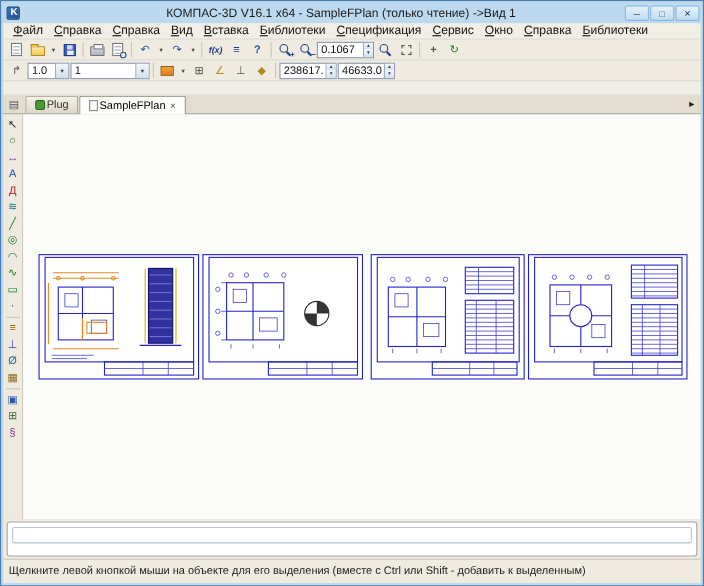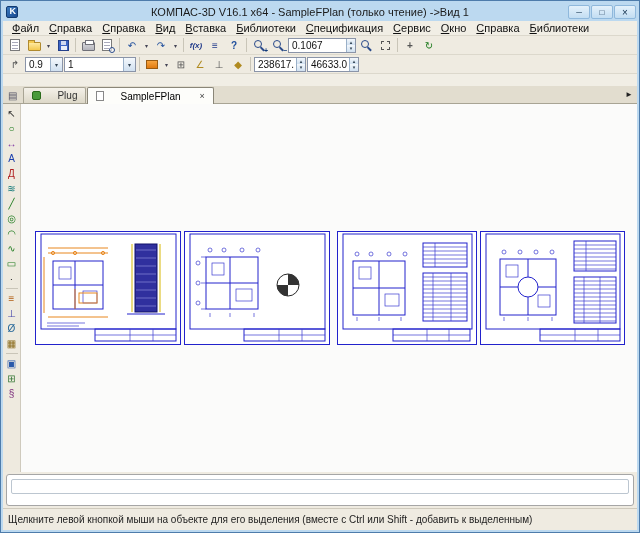--- a/index.html
+++ b/index.html
@@ -53,21 +53,21 @@
   
   .combo{height:15px;background:#fff;border:1px solid #8a94a8;display:inline-flex;align-items:center;font-size:10px;color:#111;padding-left:3px;position:relative;white-space:nowrap}
   .combo .cval{overflow:hidden;flex:1;text-align:left}
   .combo .cbtn{width:12px;height:13px;margin-left:2px;background:linear-gradient(#f4f8fc,#d0e0f0);border-left:1px solid #9ab0c8;font-size:6px;display:flex;align-items:center;justify-content:center;color:#345;flex:none}
   .spin{width:9px;height:13px;display:flex;flex-direction:column;flex:none;border-left:1px solid #9ab0c8}
   .spin span{flex:1;font-size:5px;line-height:6px;text-align:center;background:linear-gradient(#f4f8fc,#d0e0f0);color:#345}
 
   
   .tabbar{position:absolute;top:83px;left:0;right:0;height:18px;background:#e2ddcf;border-bottom:1px solid #a8a494;display:flex;align-items:flex-end;padding-left:3px}
   .tab-lead{font-size:10px;color:#556;margin:0 6px 2px 2px}
-  .tab{height:16px;display:inline-flex;align-items:center;gap:16px;padding:0 8px;font-size:10px;background:linear-gradient(#f4f1e9,#ddd8c8);border:1px solid #a8a494;border-bottom:none;border-radius:2px 2px 0 0;margin-right:1px;color:#333;white-space:nowrap}
+  .tab{height:16px;display:inline-flex;align-items:center;gap:1px;padding:0 8px;font-size:10px;background:linear-gradient(#f4f1e9,#ddd8c8);border:1px solid #a8a494;border-bottom:none;border-radius:2px 2px 0 0;margin-right:1px;color:#333;white-space:nowrap}
   .tab.active{background:#fdfdfa;height:17px;color:#000;border-color:#8a8678;margin-bottom:-1px}
   .ti-plug{width:9px;height:9px;background:#4a9a3a;border:1px solid #2a6a1a;border-radius:2px}
   .ti-start{width:9px;height:9px;background:linear-gradient(#6ab0e8,#2a70b8);border:1px solid #1a5090;border-radius:2px}
   .ti-doc{width:8px;height:10px;background:#fff;border:1px solid #888}
   .tab-close{font-size:9px;color:#444;margin-left:3px}
   .tab-scroll{margin-left:auto;margin-right:4px;font-size:8px;color:#222;align-self:center}
 
   
   .main{position:absolute;top:101px;left:0;width:634px;height:368px;display:flex}
   .lefttools{width:18px;background:#eeeadf;border-right:1px solid #cfcabd;display:flex;flex-direction:column;align-items:center;padding-top:2px}
@@ -148,42 +148,42 @@
     <span class="tbtn c-blue bold">?</span>
     <span class="sep"></span>
     <span class="tbtn">
           <span class="ic-loupe"></span>
           <span class="loupe-sign">+</span>
         </span>
     <span class="tbtn">
           <span class="ic-loupe"></span>
           <span class="loupe-sign">−</span>
         </span>
-    <span class="combo" style="width:68px">
+    <span class="combo" style="width:52px">
       <span class="cval">0.1067</span>
       <span class="spin">
             <span>▴</span>
             <span>▾</span>
           </span>
     </span>
     <span class="tbtn">
           <span class="ic-loupe"></span>
         </span>
     <span class="tbtn">
           <span class="ic-dash"></span>
         </span>
     <span class="sep"></span>
     <span class="tbtn c-gray bold">+</span>
     <span class="tbtn c-green">↻</span>
   </div>
 
   <div class="tb tb2">
     <span class="tbtn c-gray">↱</span>
     <span class="combo" style="width:38px">
-      <span class="cval">0.9</span>
+      <span class="cval">1.0</span>
       <span class="cbtn">▾</span>
     </span>
     <span class="combo" style="width:72px">
       <span class="cval">1</span>
       <span class="cbtn">▾</span>
     </span>
     <span class="sep"></span>
     <span class="tbtn">
           <span class="ic-swatch"></span>
         </span>

